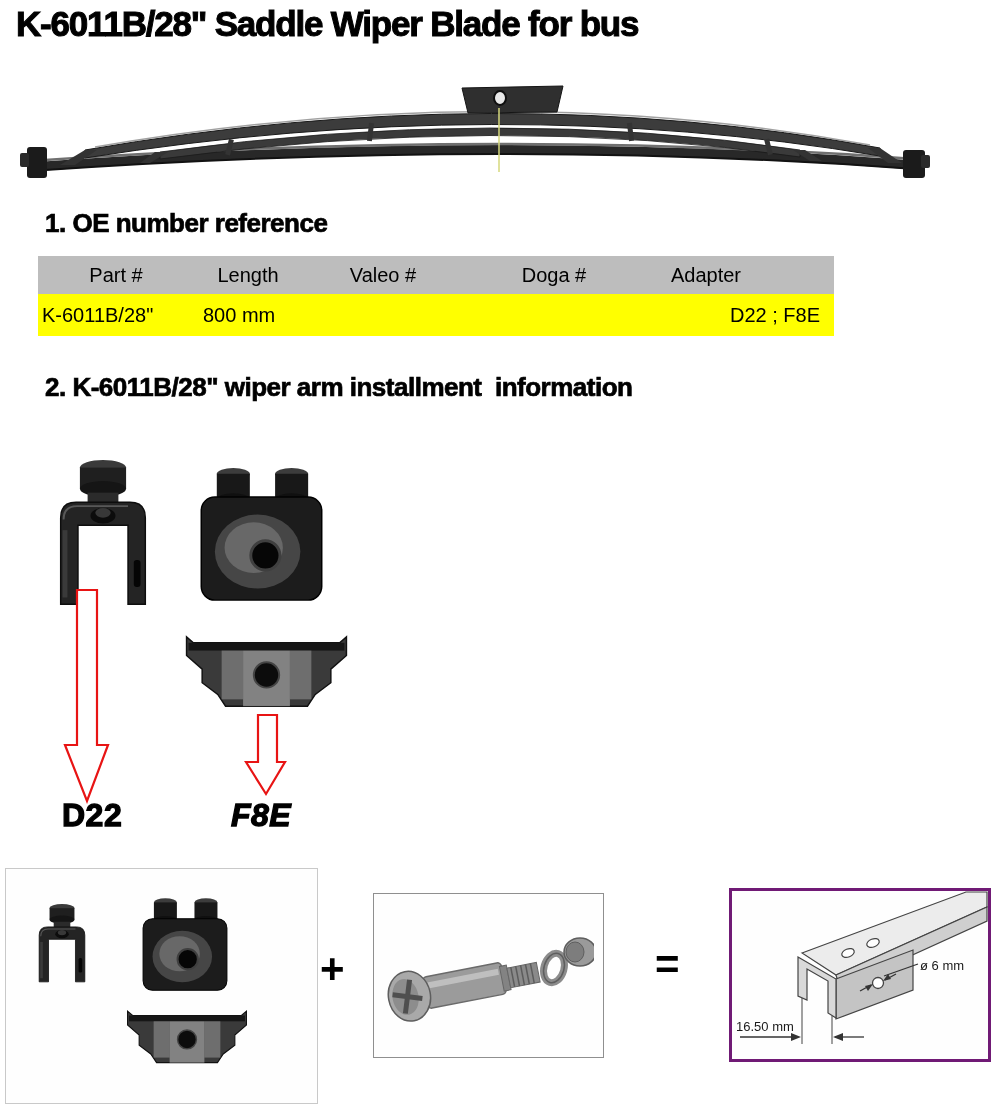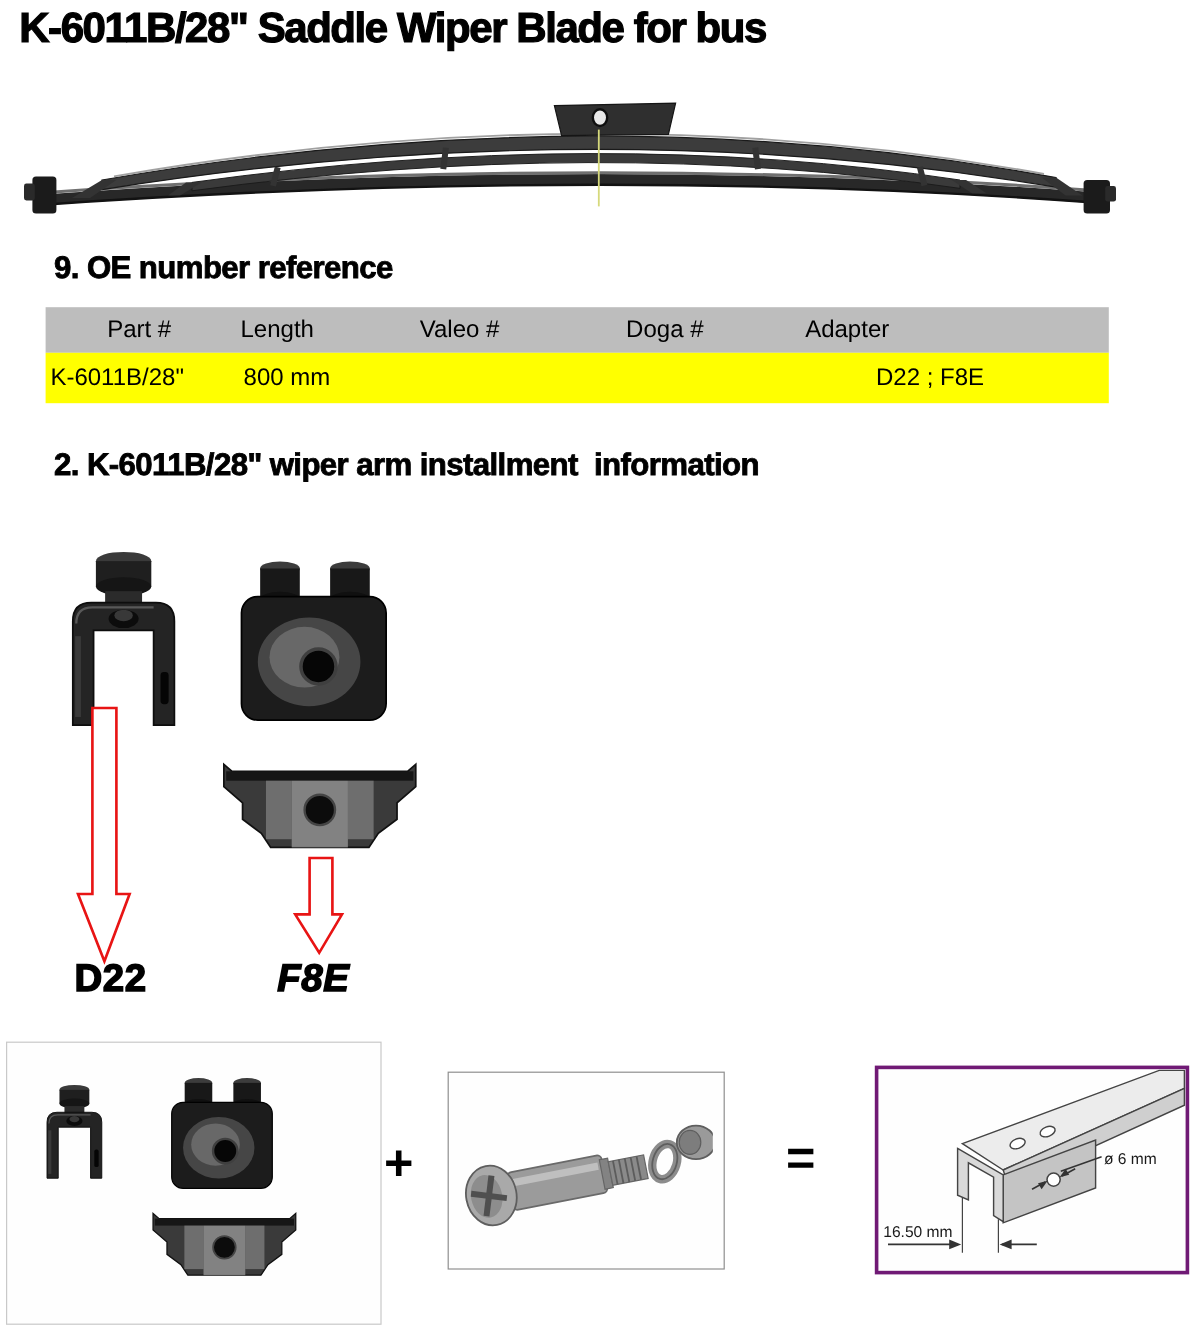--- a/index.html
+++ b/index.html
@@ -1,21 +1,21 @@
 <!DOCTYPE html>
 <html style="--table-header-bg: #bdbdbd; --highlight-row-bg: #ffff00; --arrow-red: #e81414;"><head>
 <meta charset="utf-8">
 <style>
   html,body{margin:0;padding:0;background:#fff;}
   body{font-family:"Liberation Sans", sans-serif;color:#000;}
   #canvas{position:relative;width:1000px;height:1110px;background:#fff;overflow:hidden;}
   .abs{position:absolute;}
   .page-title{font-size:35px;font-weight:bold;letter-spacing:-1.2px;-webkit-text-stroke:1px #000;white-space:pre;}
   .sec-heading{font-size:26px;font-weight:bold;letter-spacing:-0.5px;-webkit-text-stroke:0.7px #000;white-space:pre-wrap;}
-  .tbl-band{left:38px;width:886px;}
+  .tbl-band{left:38px;width:796px;}
   .tbl-head{background:var(--table-header-bg,#bdbdbd);height:38px;line-height:38px;font-size:20px;}
   .tbl-row{background:var(--highlight-row-bg,#ffff00);height:42px;line-height:42px;font-size:20px;}
   .cell{position:absolute;top:0;white-space:nowrap;}
   .center{transform:translateX(-50%);}
   .bold{font-weight:bold;}
   .big-label{font-size:32px;font-weight:bold;-webkit-text-stroke:1.3px #000;letter-spacing:0.5px;}
   .op-sign{font-size:42px;font-weight:bold;line-height:42px;}
   .red-arrow{fill:#ffffff;stroke:var(--arrow-red,#e81414);stroke-width:2.2;stroke-linejoin:miter;}
   .photo-box{background:#fefefe;}
   .box1{border:1px solid #c9c9c9;}
@@ -96,25 +96,25 @@
     <ellipse cx="500" cy="43" rx="6" ry="7" fill="#e8e8e8" stroke="#0f0f0f" stroke-width="2"></ellipse>
 
     <line x1="499" y1="53" x2="499" y2="117" stroke="#d6d97c" stroke-width="1.5"></line>
 
     <rect x="27" y="92" width="20" height="31" rx="3" fill="#1b1b1b"></rect>
     <rect x="20" y="98" width="9" height="14" rx="2" fill="#2a2a2a"></rect>
     <rect x="903" y="95" width="22" height="28" rx="3" fill="#1b1b1b"></rect>
     <rect x="921" y="100" width="9" height="13" rx="2" fill="#2a2a2a"></rect>
   </svg>
 
-  <div class="abs sec-heading" style="left:45px;top:208px;">9. OE number reference</div>
+  <div class="abs sec-heading" style="left:45px;top:208px;">1. OE number reference</div>
 
   <div class="abs tbl-band tbl-head" style="top:256px;">
     <span class="cell center" style="left:78px;">Part #</span>
-    <span class="cell center" style="left:193px;">Length</span>
+    <span class="cell center" style="left:210px;">Length</span>
     <span class="cell center" style="left:345px;">Valeo #</span>
     <span class="cell center" style="left:516px;">Doga #</span>
     <span class="cell center" style="left:668px;">Adapter</span>
   </div>
 
   <div class="abs tbl-band tbl-row" style="top:294px;">
     <span class="cell" style="left:4px;">K-6011B/28"</span>
     <span class="cell" style="left:165px;">800 mm</span>
     <span class="cell" style="left:345px;"></span>
     <span class="cell" style="left:644px;margin-left:48px;">D22 ; F8E</span>

